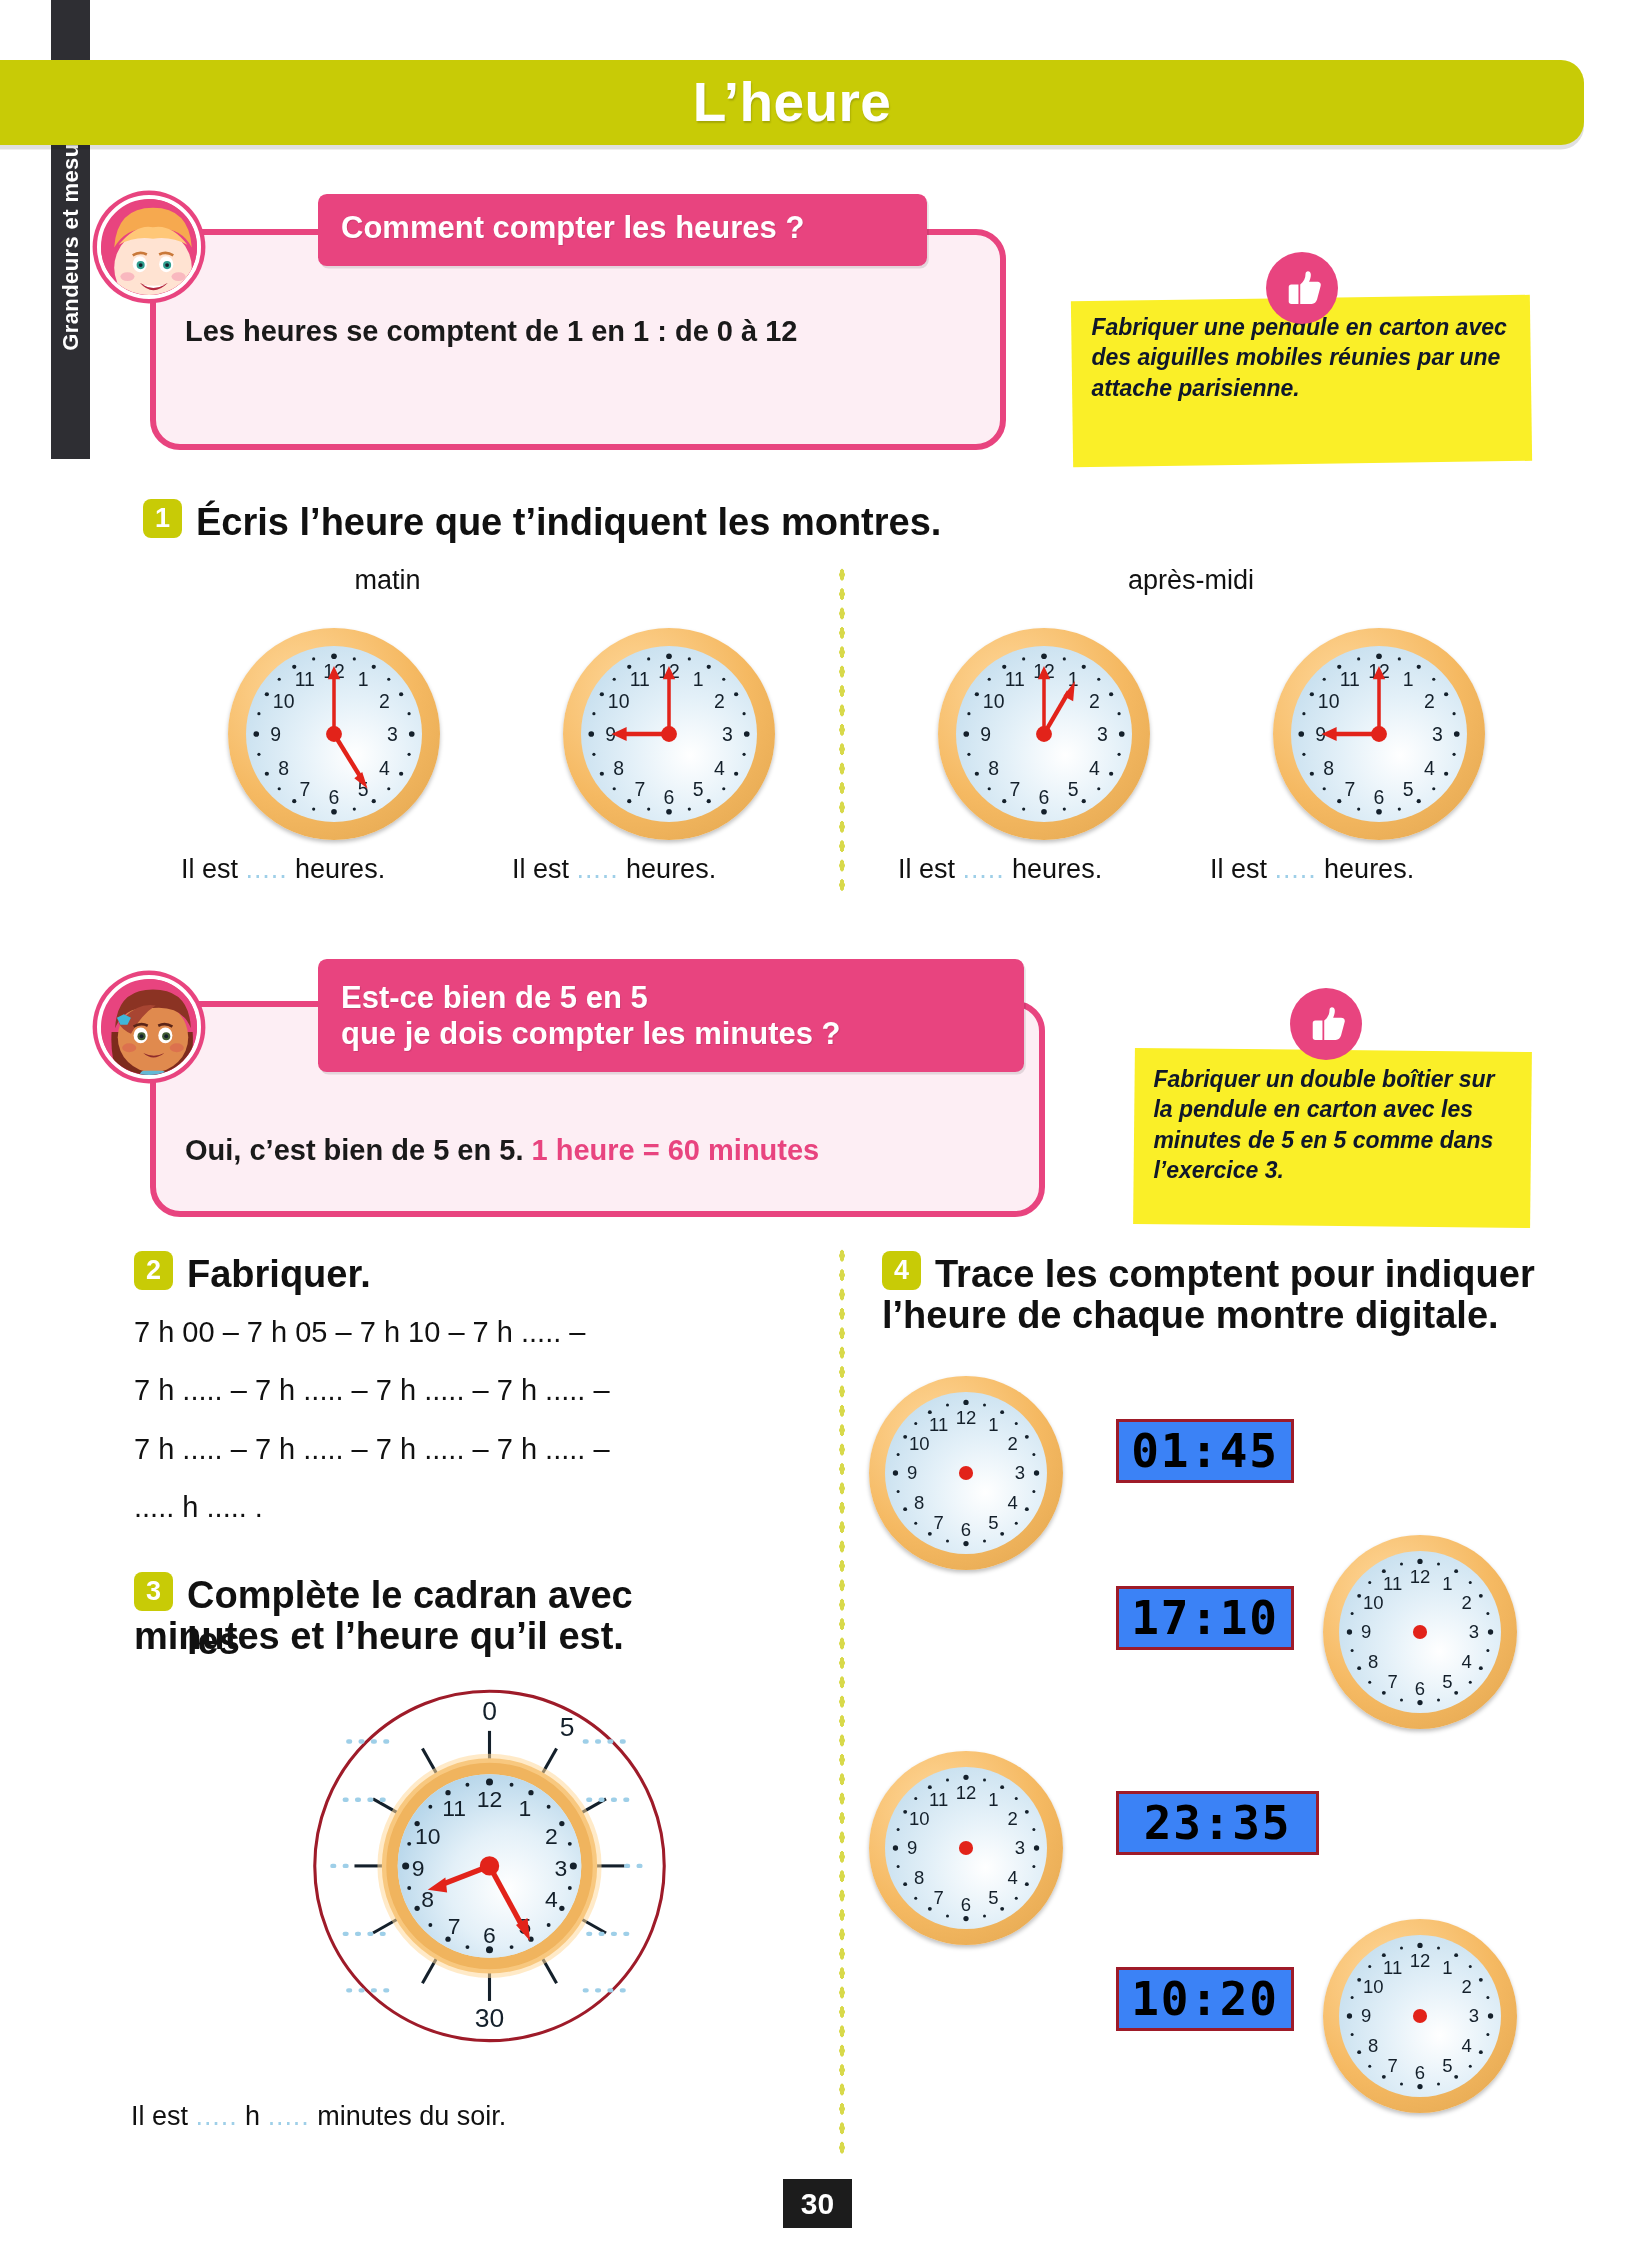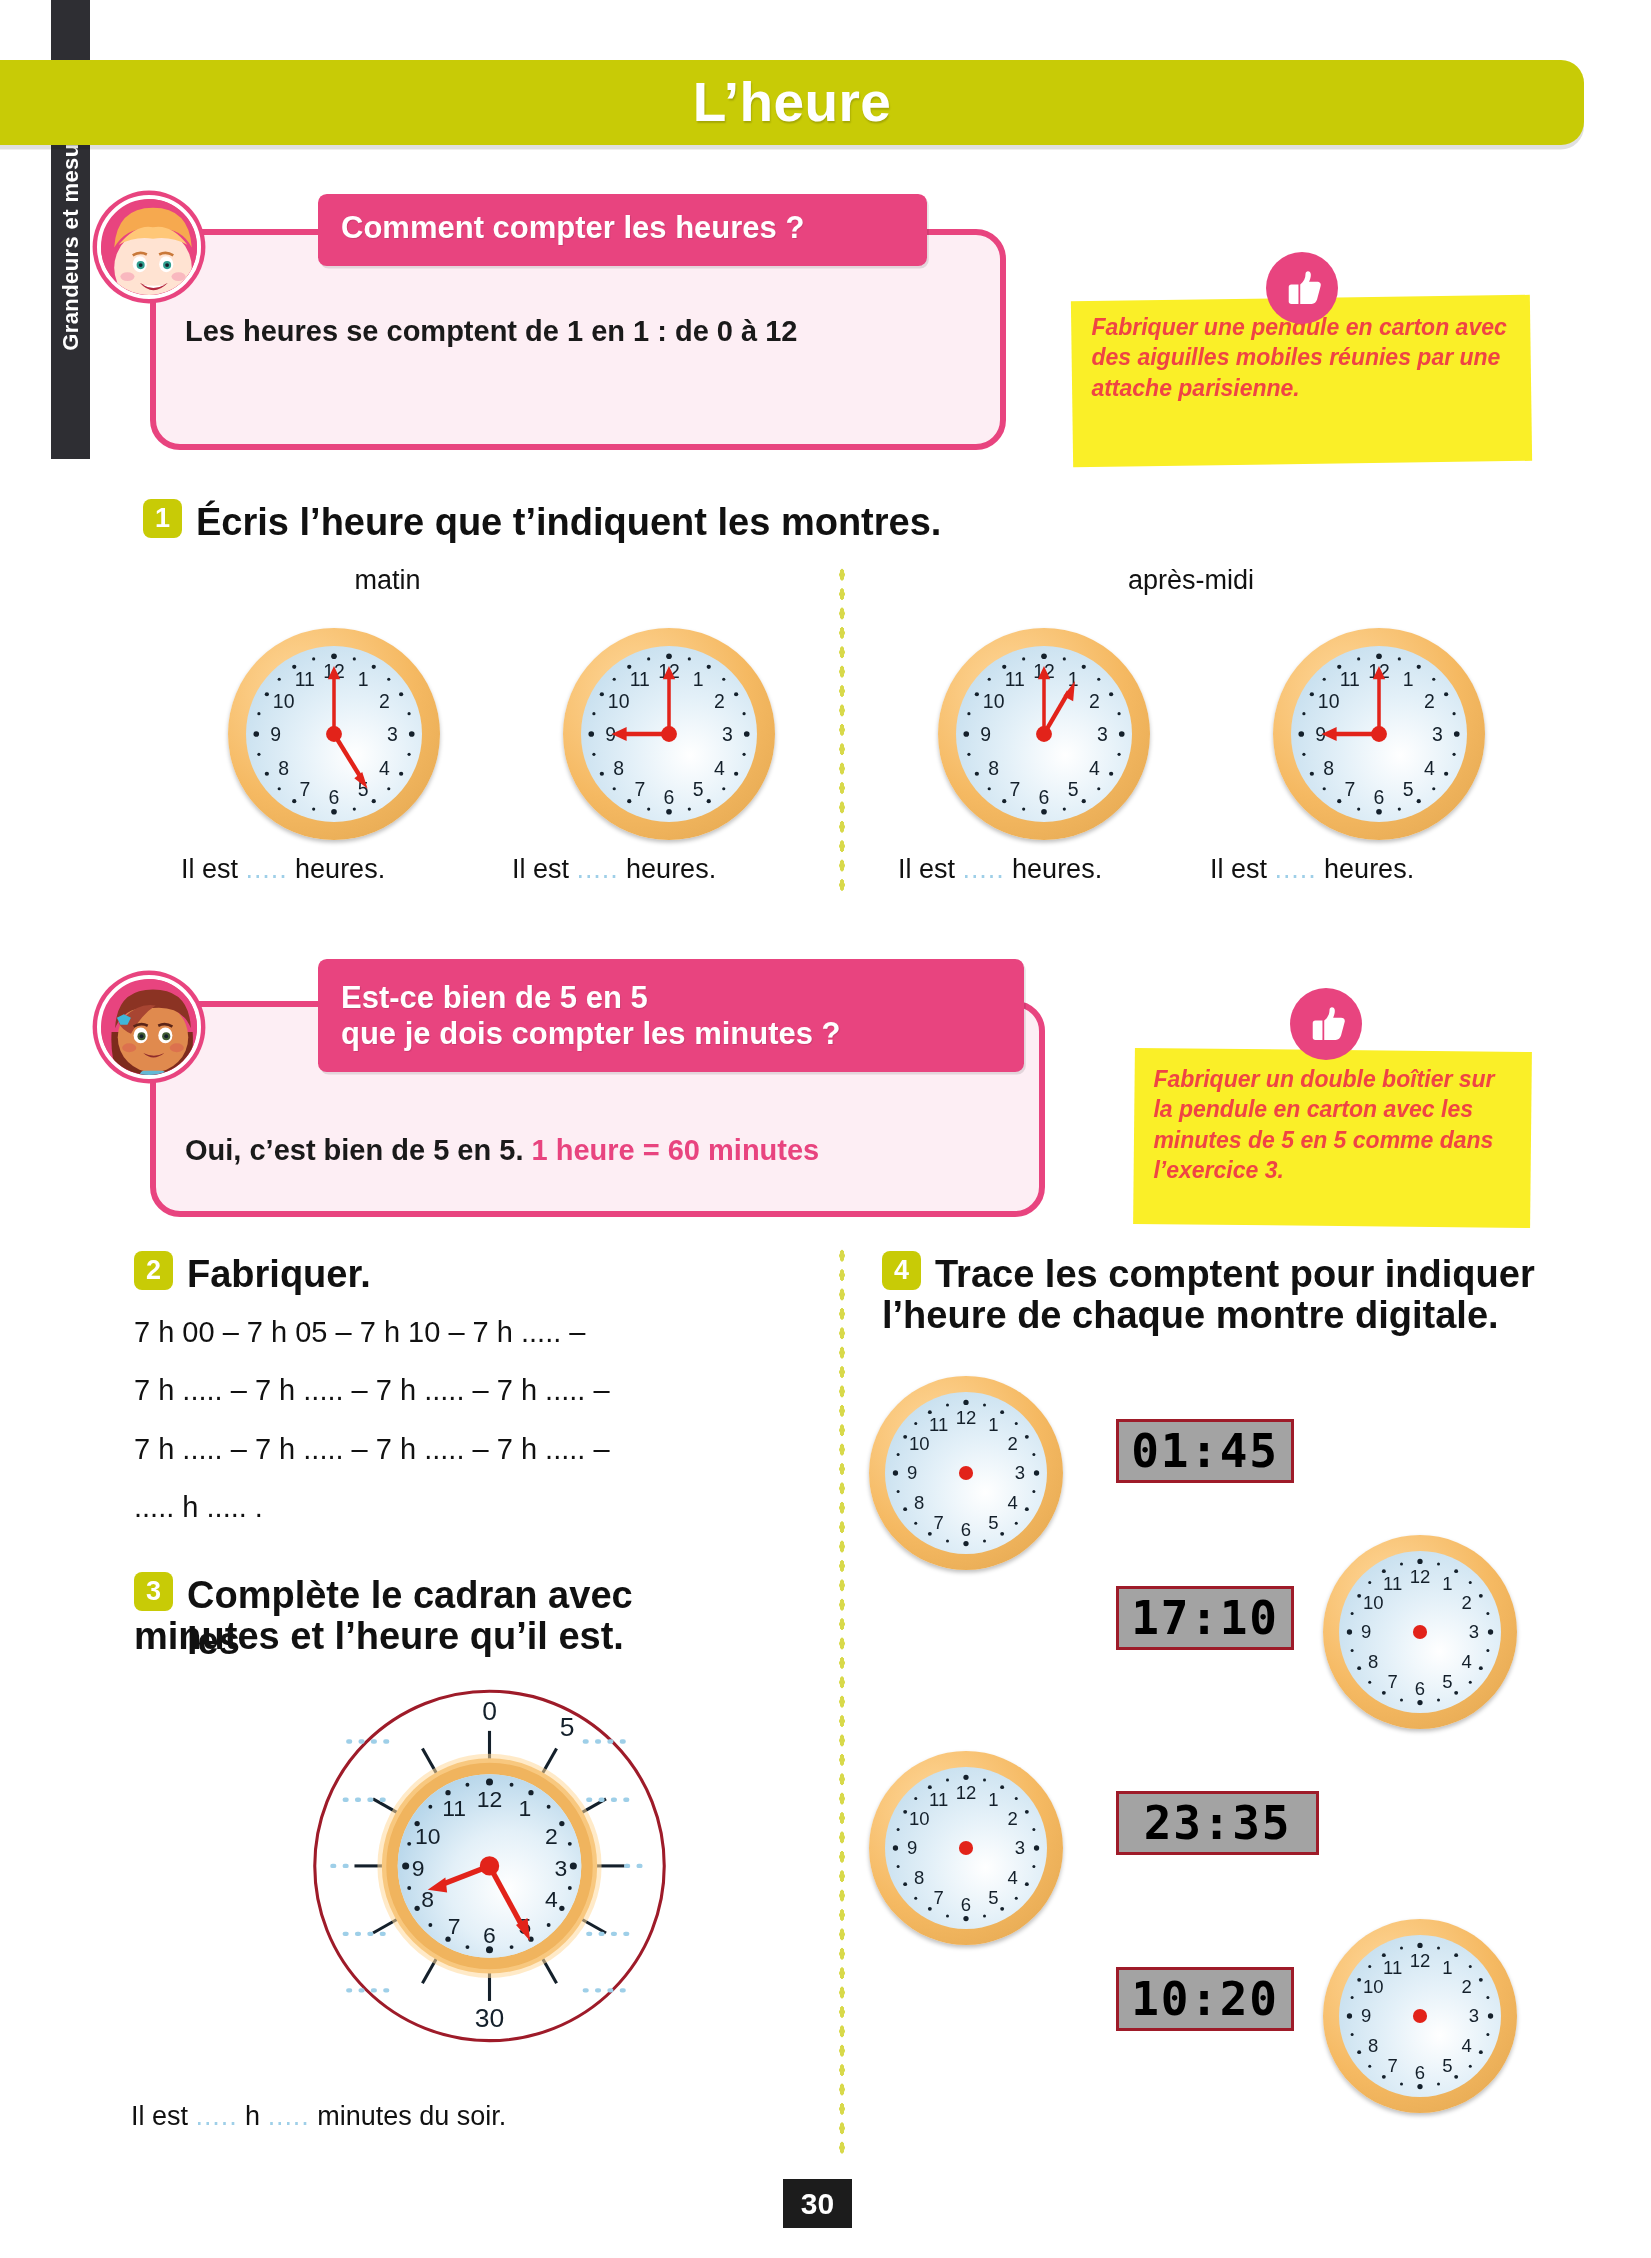--- a/index.html
+++ b/index.html
@@ -67,21 +67,21 @@
 
   
   .tipbox { position: absolute; }
   .tipbox .sheet {
     position: absolute; left: 0; top: 0; width: 100%; height: 100%;
     background: #faef28;
   }
   .tipbox .tiptxt {
     position: absolute; left: 19.4px; right: 14px; top: 14px;
     font-style: italic; font-weight: bold; font-size: 23px; line-height: 1.32;
-    color: #ef4444;
+    color: #0f172a;
   }
   .thumb-badge {
     position: absolute; width: 72px; height: 72px; border-radius: 50%;
     background: #e8447f; display: flex; align-items: center; justify-content: center;
   }
 
   
   .exnum {
     position: absolute; width: 39px; height: 39px; background: #c8cb06;
     border-radius: 8px; color: #fff; font-weight: bold; font-size: 27px;
@@ -109,21 +109,21 @@
     box-shadow: 0 2.6px 4.4px rgba(0,0,0,.25);
   }
   .clock .face {
     position: absolute; border-radius: 50%;
     background: radial-gradient(circle at 62% 62%, #ffffff 0%, #e3f0f8 38%, #b9d7ea 100%);
   }
   .clock svg { position: absolute; left: 0; top: 0; }
 
   
   .digital {
-    position: absolute; border: 3.5px solid #9e1b29; background: #a3a3a3;
+    position: absolute; border: 3.5px solid #9e1b29; background: #3b82f6;
     display: flex; align-items: center; justify-content: center;
   }
   .digital .d { font-family: "DejaVu Sans Mono", monospace; }
 
   
   .pagenum {
     position: absolute; left: 783px; top: 2179px; width: 69px; height: 49px;
     background: #1c1c1c; color: #fff; font-size: 30px; font-weight: bold;
     display: flex; align-items: center; justify-content: center;
   }

